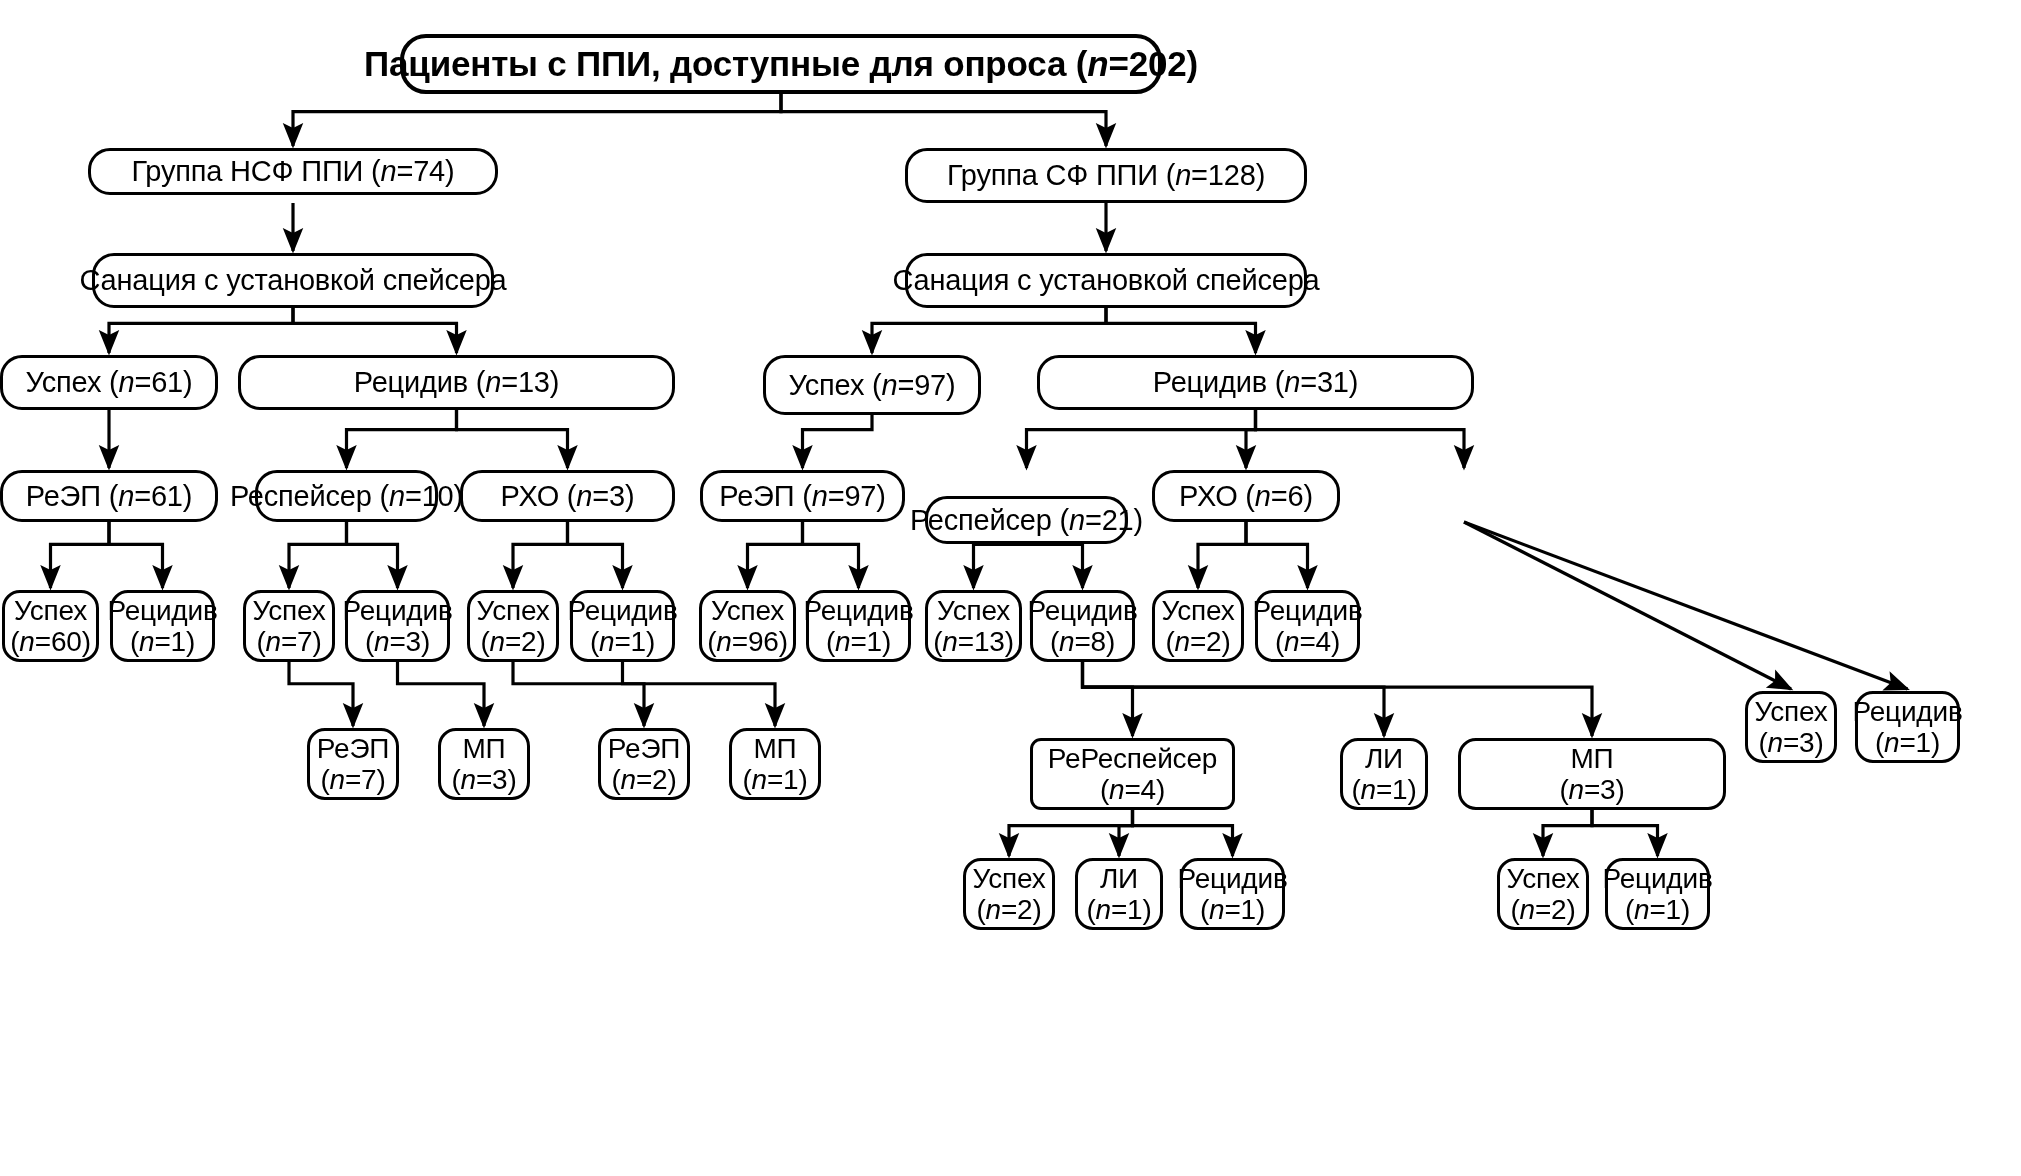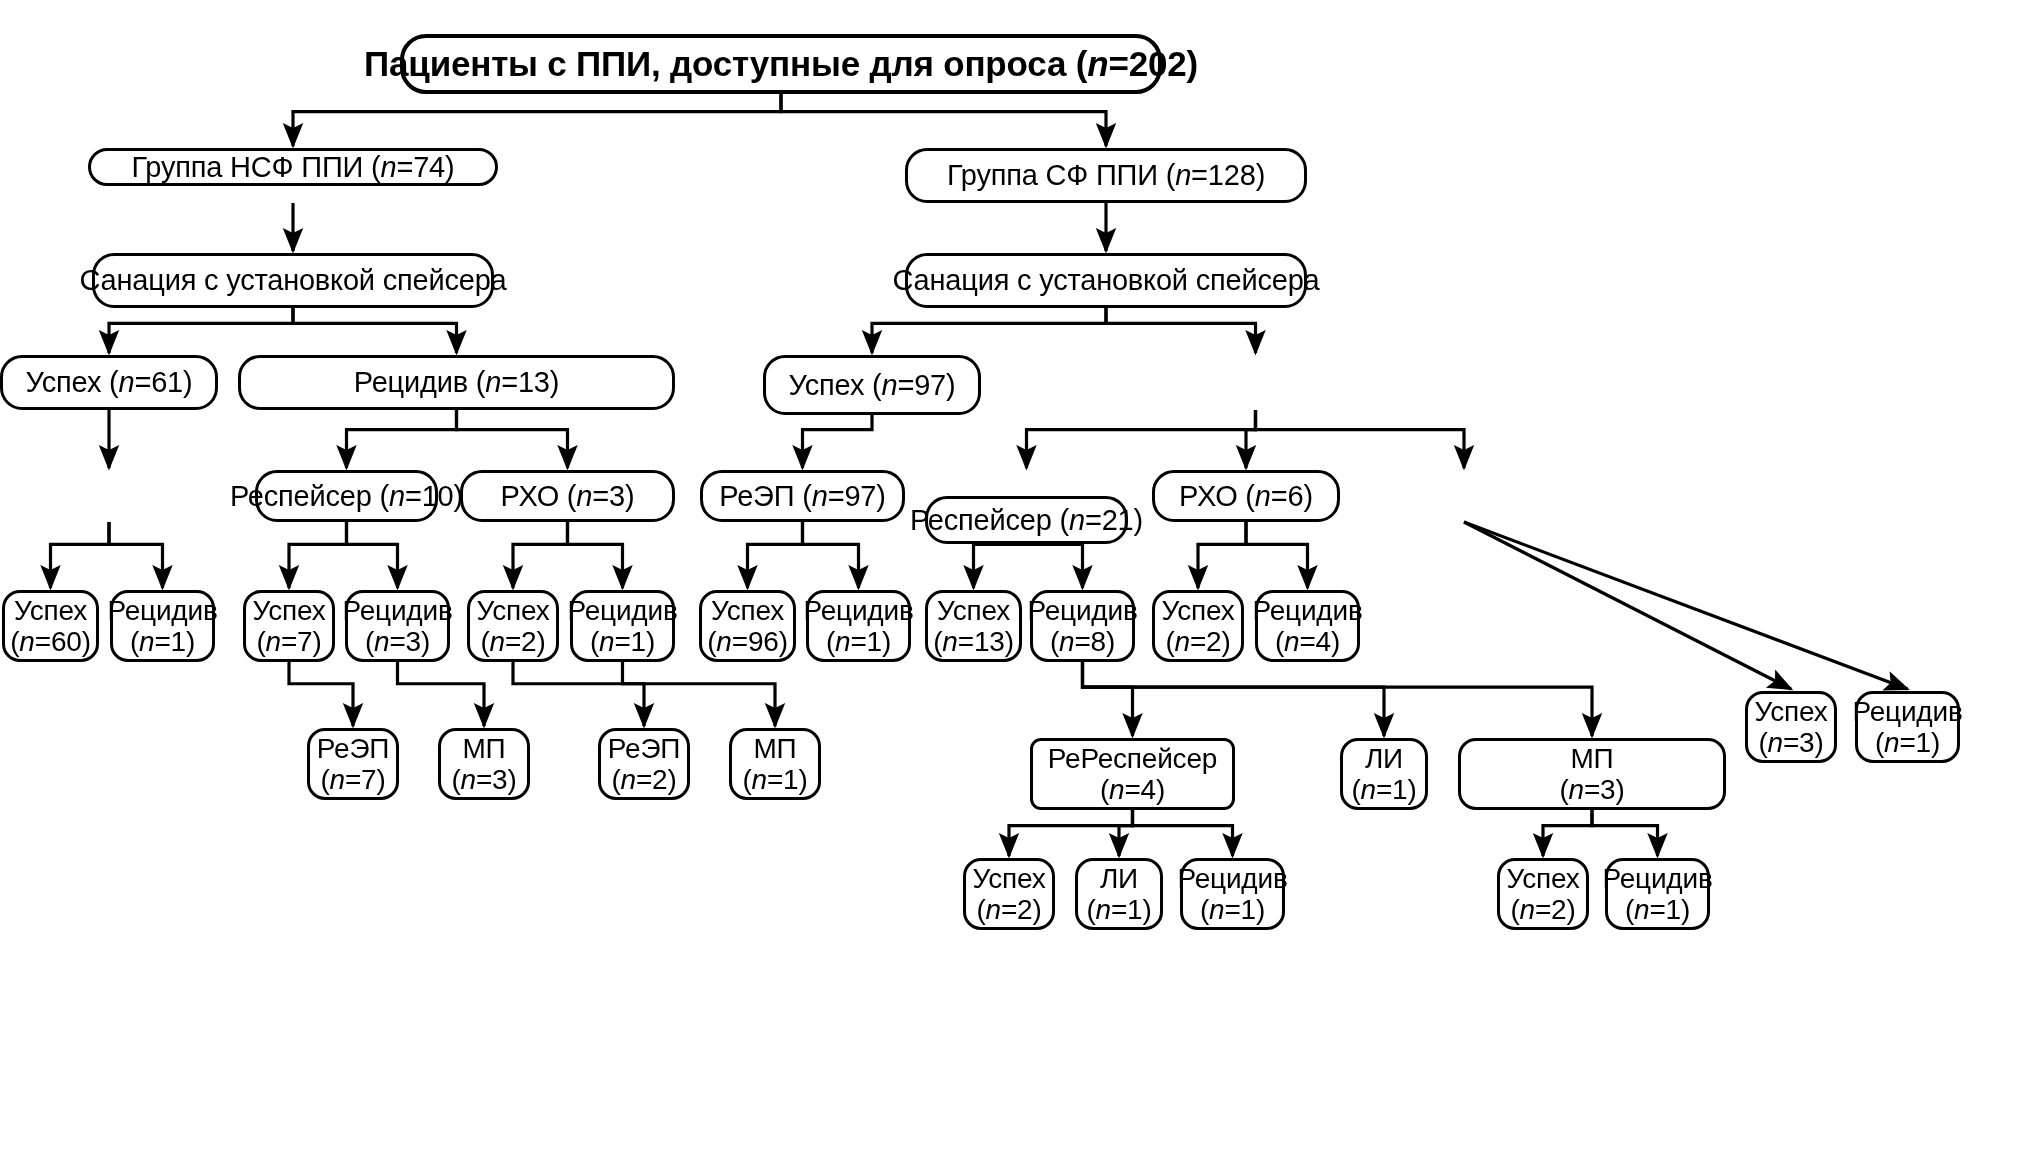--- a/index.html
+++ b/index.html
@@ -111,40 +111,46 @@
         <path d="M1132.5,782 L1132.5,797.64 L1009,797.64 L1009,828" marker-end="url(#arrow)"></path>
         <path d="M1132.5,782 L1132.5,797.64 L1119,797.64 L1119,828" marker-end="url(#arrow)"></path>
         <path d="M1132.5,782 L1132.5,797.64 L1232.5,797.64 L1232.5,828" marker-end="url(#arrow)"></path>
         <path d="M1592,782 L1592,797.64 L1543,797.64 L1543,828" marker-end="url(#arrow)"></path>
         <path d="M1592,782 L1592,797.64 L1657.5,797.64 L1657.5,828" marker-end="url(#arrow)"></path>
       </g>
   </svg>
 <div class="node title" style="left: 400px; top: 6px; width: 762px; height: 60px;">
       <span class="ln">Пациенты с ППИ, доступные для опроса (<em>n</em>=202)</span>
     </div>
-    <div class="node " style="left: 88px; top: 120px; width: 410px; height: 38px;">
+    <div class="node " style="left: 88px; top: 120px; width: 410px; height: 47px;">
       <span class="ln">Группа НСФ ППИ (<em>n</em>=74)</span>
     </div>
     <div class="node " style="left: 905px; top: 120px; width: 402px; height: 55px;">
       <span class="ln">Группа СФ ППИ (<em>n</em>=128)</span>
     </div>
     <div class="node " style="left: 92px; top: 225px; width: 402px; height: 55px;">
       <span class="ln">Санация с установкой спейсера</span>
     </div>
     <div class="node " style="left: 905px; top: 225px; width: 402px; height: 55px;">
       <span class="ln">Санация с установкой спейсера</span>
     </div>
     <div class="node " style="left: 0px; top: 327px; width: 218px; height: 55px;">
       <span class="ln">Успех (<em>n</em>=61)</span>
     </div>
     <div class="node " style="left: 238px; top: 327px; width: 437px; height: 55px;">
       <span class="ln">Рецидив (<em>n</em>=13)</span>
     </div>
     <div class="node " style="left: 763px; top: 327px; width: 218px; height: 60px;">
       <span class="ln">Успех (<em>n</em>=97)</span>
+    </div>
+    <div class="node " style="left: 1037px; top: 327px; width: 437px; height: 55px;">
+      <span class="ln">Рецидив (<em>n</em>=31)</span>
+    </div>
+    <div class="node " style="left: 0px; top: 442px; width: 218px; height: 52px;">
+      <span class="ln">РеЭП (<em>n</em>=61)</span>
     </div>
     <div class="node " style="left: 255px; top: 442px; width: 183px; height: 52px;">
       <span class="ln">Респейсер (<em>n</em>=10)</span>
     </div>
     <div class="node " style="left: 460px; top: 442px; width: 215px; height: 52px;">
       <span class="ln">РХО (<em>n</em>=3)</span>
     </div>
     <div class="node " style="left: 700px; top: 442px; width: 205px; height: 52px;">
       <span class="ln">РеЭП (<em>n</em>=97)</span>
     </div>

